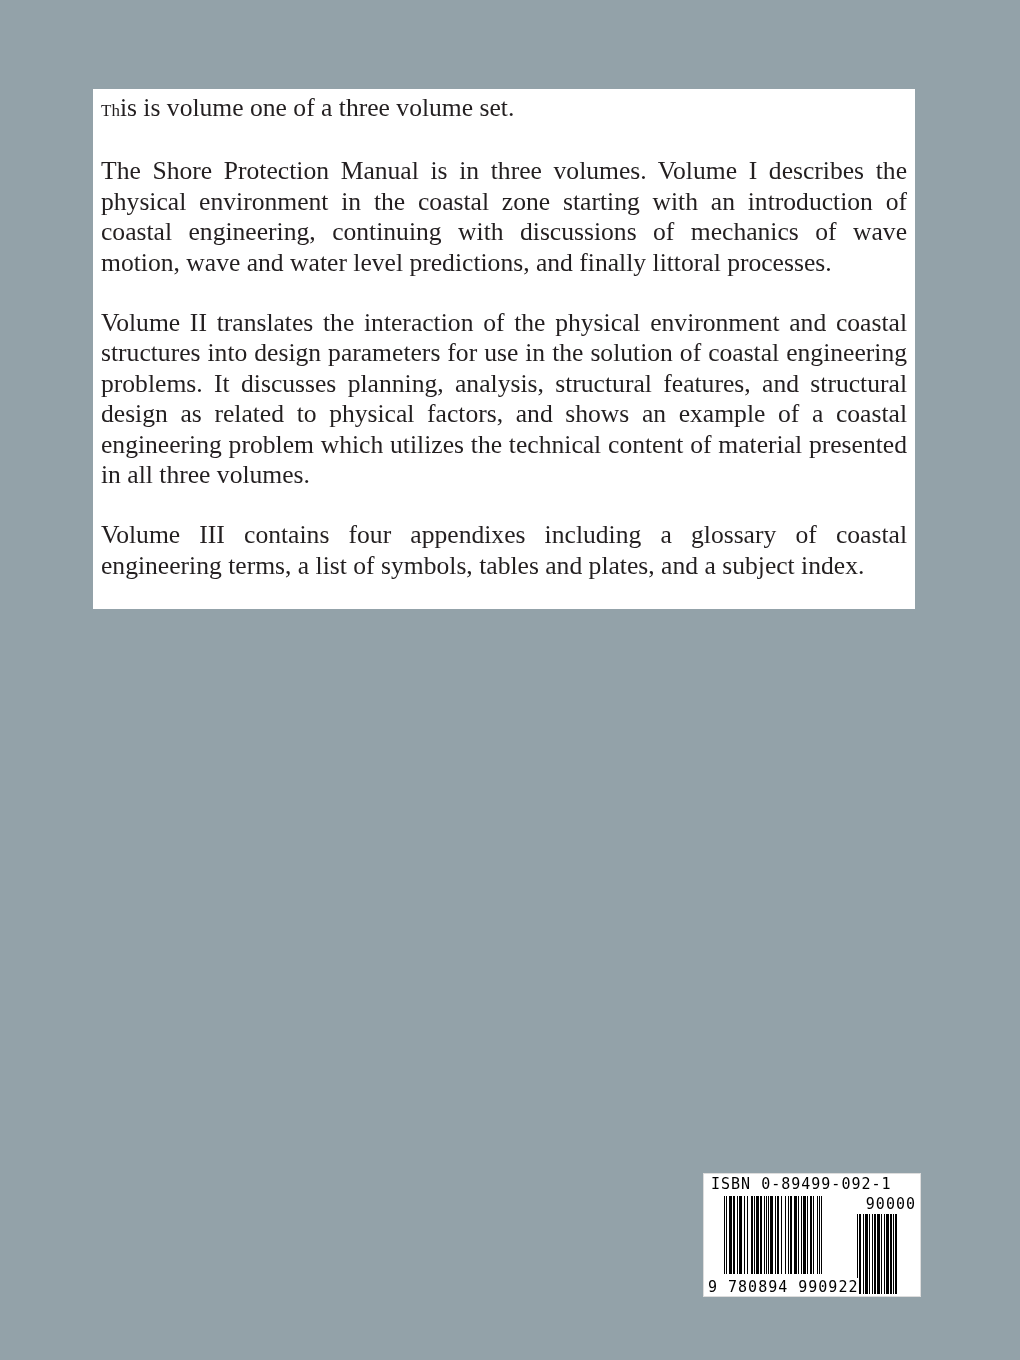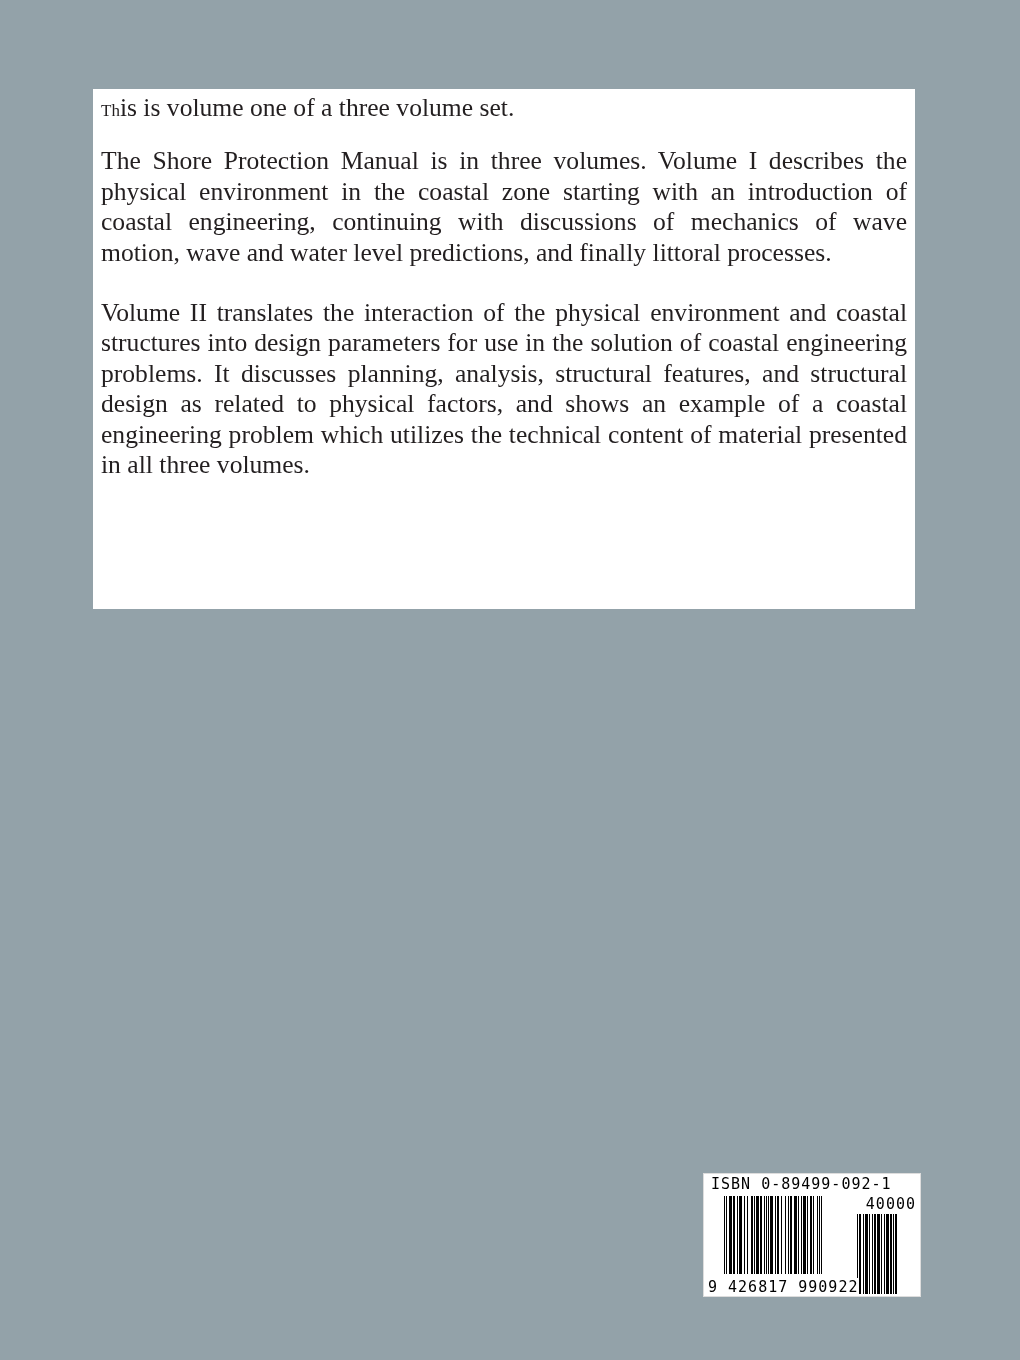--- a/index.html
+++ b/index.html
@@ -1,39 +1,40 @@
 <!DOCTYPE html>
 <html><head>
 <meta charset="utf-8">
 <style>
   html, body { margin:0; padding:0; }
   body { width:1020px; height:1360px; background:#93a2a9; position:relative; overflow:hidden; font-family:"Liberation Serif", "DejaVu Serif", serif; }
   .panel { position:absolute; left:93px; top:89px; width:822px; height:520px; background:#ffffff; box-sizing:border-box; padding:4px 8px 0 8px; color:#231f20; }
   .para { font-size:25.6px; line-height:30.4px; text-align:justify; margin:0 0 30px 0; }
-  .para.first { margin-bottom:20px; text-align:left; }
+  .para.first { margin-bottom:30px; text-align:left; }
   .small-th { font-size:17px; }
   .barcode { position:absolute; left:703px; top:1173px; width:218px; height:124px; background:#fff; border:1px solid #ddd; box-sizing:border-box; font-family:"DejaVu Sans Mono", monospace; color:#000; }
   .isbn { position:absolute; left:7px; top:1px; font-size:15px; letter-spacing:1px; }
   .addon-num { position:absolute; right:4px; top:21px; font-size:15px; letter-spacing:1px; }
   .ean-num { position:absolute; left:4px; bottom:0px; font-size:15px; letter-spacing:1px; background:#fff; }
   .bars-main { position:absolute; left:20px; top:22px; width:122px; height:98px; display:flex; align-items:flex-start; }
   .bars-addon { position:absolute; left:153px; top:40px; width:60px; height:80px; display:flex; }
 </style>
 </head>
 <body>
 
 <div class="panel">
   <p class="para first"><span class="small-th">Th</span><span>is is volume one of a three volume set.</span></p>
   <p class="para">The Shore Protection Manual is in three volumes.  Volume I describes the physical environment in the coastal zone starting with an introduction of coastal engineering, continuing with discussions of mechanics of wave motion, wave and water level predictions, and finally littoral processes.</p>
   <p class="para">Volume II translates the interaction of the physical environment and coastal structures into design parameters for use in the solution of coastal engineering problems.  It discusses planning, analysis, structural features, and structural design as related to physical factors, and shows an example of a coastal engineering problem which utilizes the technical content of material presented in all three volumes.</p>
+  <p class="para">Volume III contains four appendixes including a glossary of coastal engineering terms, a list of symbols, tables and plates, and a subject index.</p>
 </div>
 
 <div class="barcode">
   <div class="isbn">ISBN 0-89499-092-1</div>
-  <div class="addon-num">40000</div>
+  <div class="addon-num">90000</div>
   <div class="bars-main" id="bars-main">
       <div style="width: 1px; height: 80%; background: rgb(0, 0, 0);"></div>
       <div style="width: 1px; height: 80%; background: transparent;"></div>
       <div style="width: 1px; height: 80%; background: rgb(0, 0, 0);"></div>
       <div style="width: 2px; height: 80%; background: transparent;"></div>
       <div style="width: 3px; height: 80%; background: rgb(0, 0, 0);"></div>
       <div style="width: 1px; height: 80%; background: transparent;"></div>
       <div style="width: 2px; height: 80%; background: rgb(0, 0, 0);"></div>
       <div style="width: 2px; height: 80%; background: transparent;"></div>
       <div style="width: 1px; height: 80%; background: rgb(0, 0, 0);"></div>
@@ -115,14 +116,14 @@
       <div style="width: 1px; height: 100%; background: transparent;"></div>
       <div style="width: 3px; height: 100%; background: rgb(0, 0, 0);"></div>
       <div style="width: 1px; height: 100%; background: transparent;"></div>
       <div style="width: 2px; height: 100%; background: rgb(0, 0, 0);"></div>
       <div style="width: 1px; height: 100%; background: transparent;"></div>
       <div style="width: 1px; height: 100%; background: rgb(0, 0, 0);"></div>
       <div style="width: 1px; height: 100%; background: transparent;"></div>
       <div style="width: 2px; height: 100%; background: rgb(0, 0, 0);"></div>
       <div style="width: 2px; height: 100%; background: transparent;"></div>
     </div>
-  <div class="ean-num">9 426817 990922</div>
+  <div class="ean-num">9 780894 990922</div>
 </div>
 
 </body></html>

